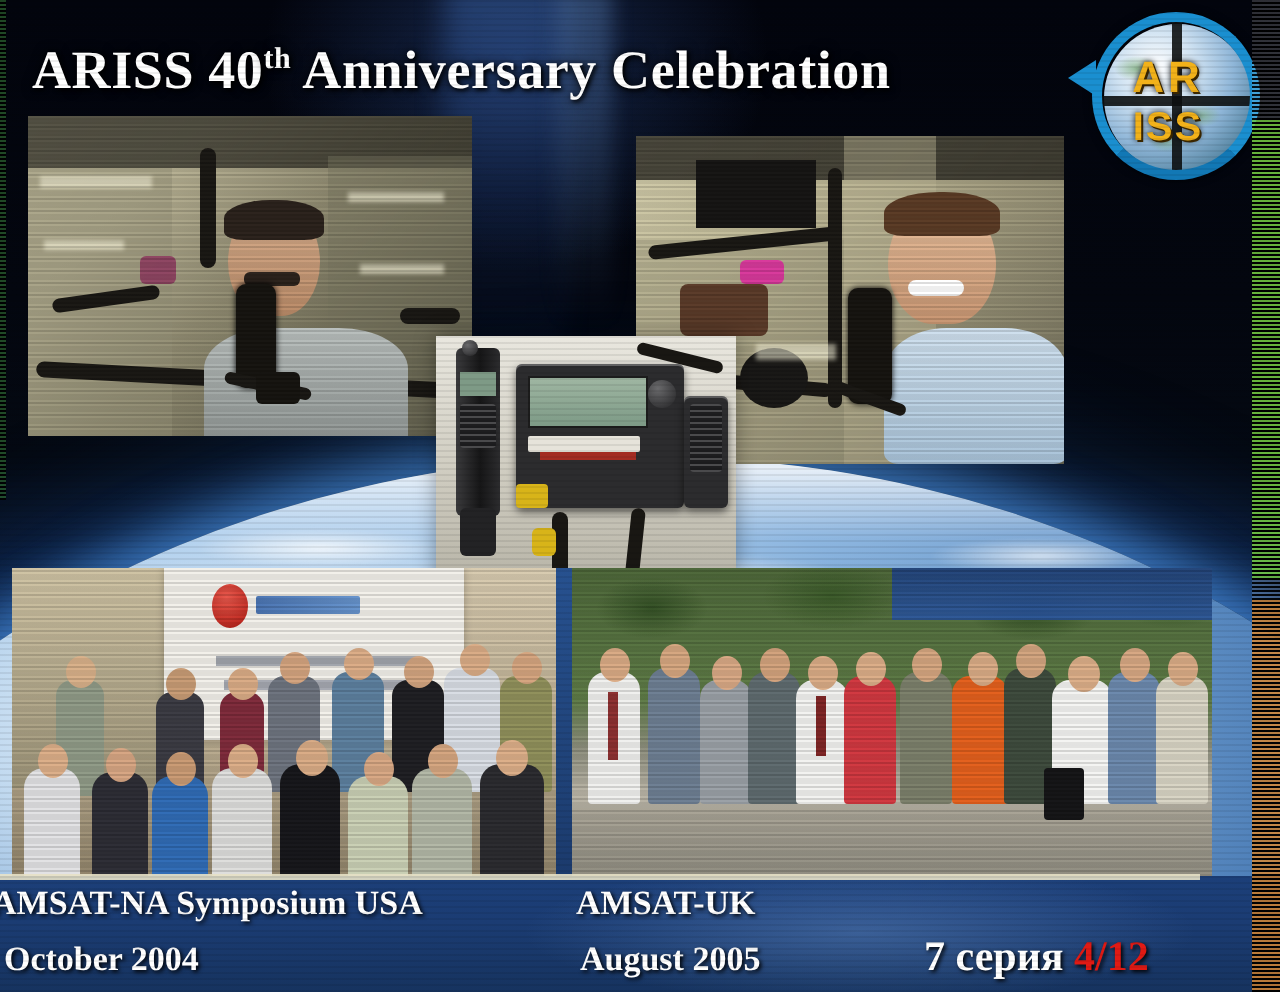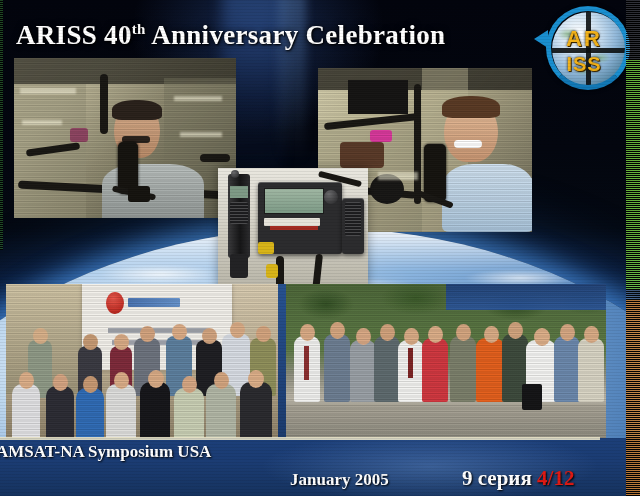--- a/index.html
+++ b/index.html
@@ -316,23 +316,25 @@
     <div class="arrow"></div>
     <div class="txt t1">AR</div>
     <div class="txt t2">ISS</div>
   </div>
 
   <div class="capbar">
       <div class="sheen"></div>
     </div>
   <div class="cap-line"></div>
   <div class="cap c1">AMSAT-NA Symposium USA</div>
-  <div class="cap c4">January 2005</div>
-
-  <div class="serial"><span>9 серия</span>
+  <div class="cap c2">October 2004</div>
+  <div class="cap c3">AMSAT-UK</div>
+  <div class="cap c4">August 2005</div>
+
+  <div class="serial"><span>7 серия</span>
     <span class="num">4/12</span></div>
 
   <div class="artifact">
     <div class="g"></div>
       <div class="o"></div>
   </div>
   <div class="edge-left"></div>
   <div class="scan"></div>
 </div>
 

